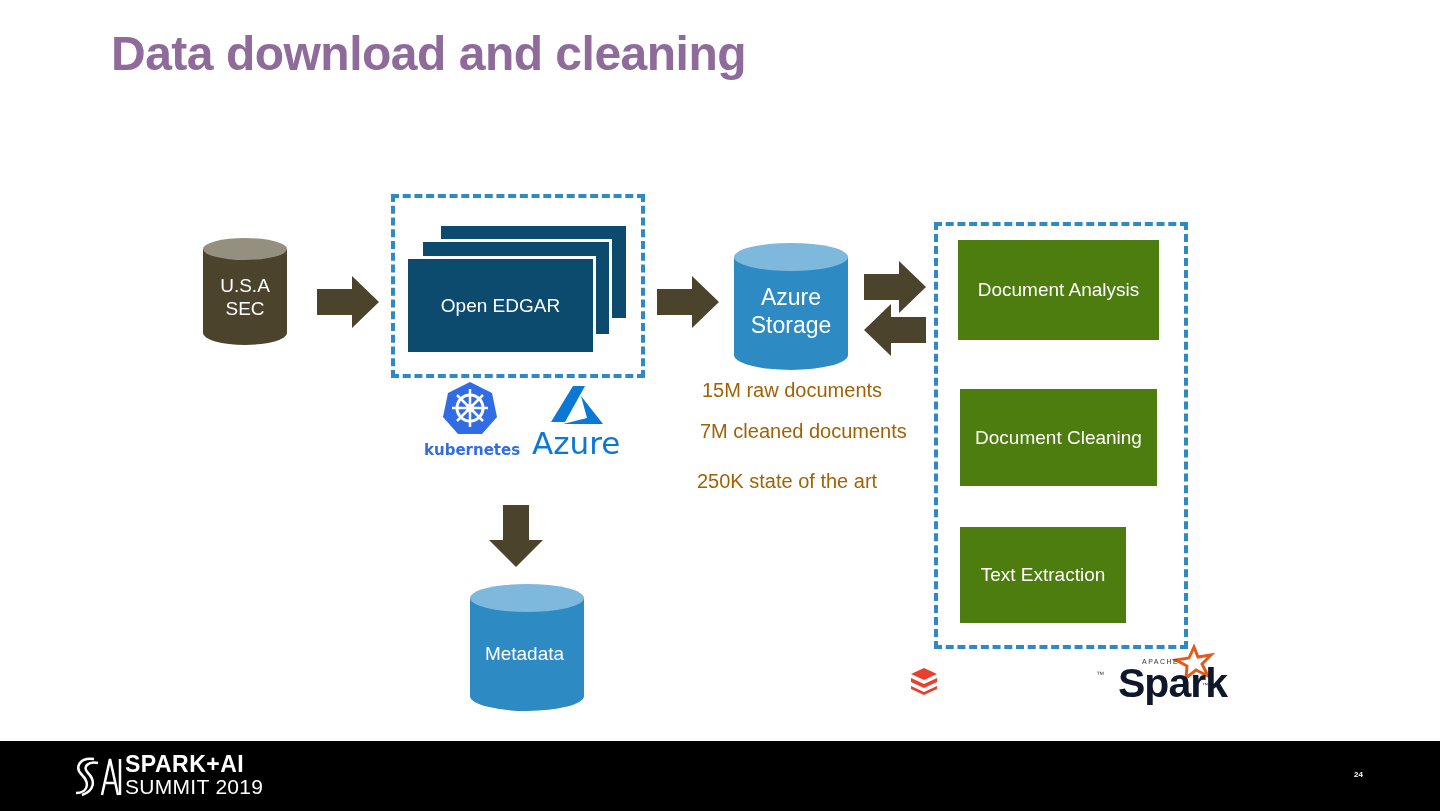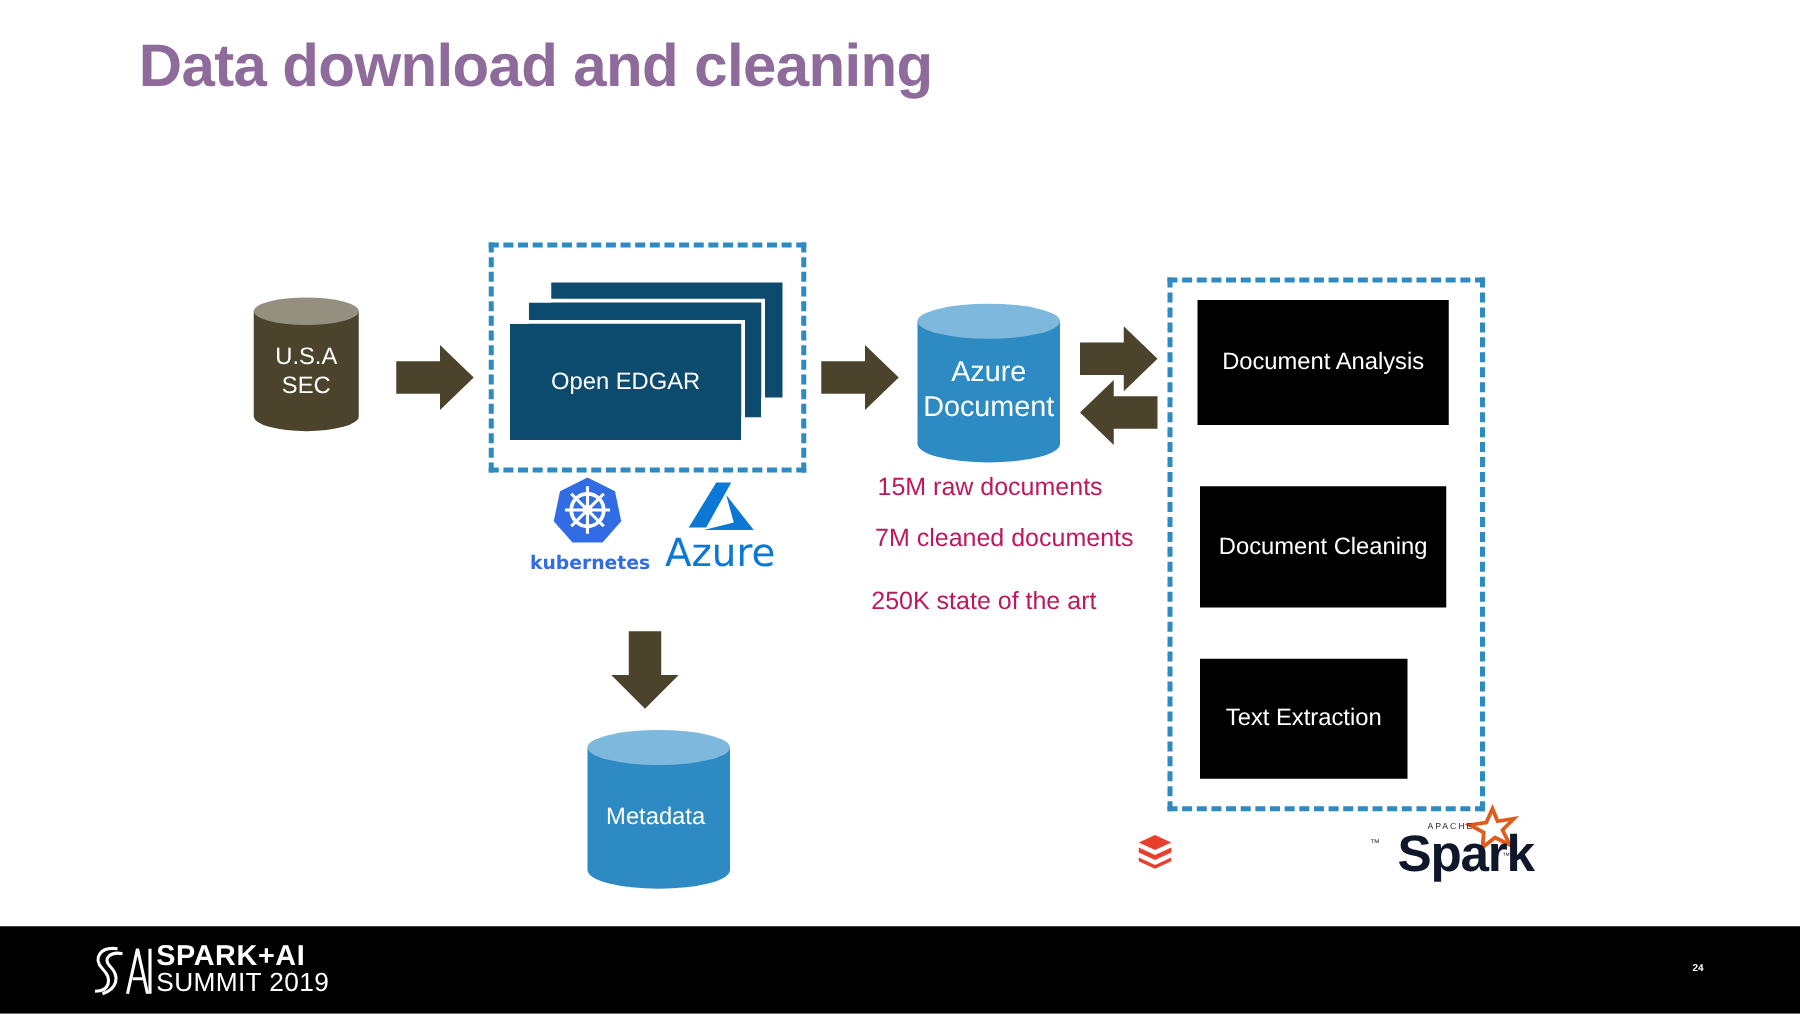--- a/index.html
+++ b/index.html
@@ -12,25 +12,25 @@
     .title {
       left: 111px; top: 26px;
       font-size: 48px; font-weight: bold; color: #8e6b9a;
       letter-spacing: -0.5px; white-space: nowrap;
     }
     .dash-box { border: 4px dashed #2e8ac3; box-sizing: border-box; }
     .cyl-text {
       position: absolute; left: 0; right: 0; text-align: center; color: #ffffff;
     }
     .box {
-      background: #000000; color: #ffffff; display: flex; align-items: center;
+      background: #4d7c0f; color: #ffffff; display: flex; align-items: center;
       justify-content: center; font-size: 19px;
     }
     .dark-rect { background: #0c4a6e; }
-    .stat { font-size: 20px; color: #be185d; white-space: nowrap; }
+    .stat { font-size: 20px; color: #a16207; white-space: nowrap; }
     .footer {
       left: 0; top: 741px; width: 1440px; height: 70px; background: #000;
     }
     svg { overflow: visible; }
   </style>
 </head>
 <body>
 
 <div class="abs title">Data download and cleaning</div>
 
@@ -95,21 +95,21 @@
   <polygon points="0,13 35,13 35,0 62,26 35,52 35,39 0,39" fill="#4b432b"></polygon>
 </svg>
 
 <div class="abs" style="left:734px; top:242px; width:114px; height:128px;">
   <svg width="114" height="128">
     <path d="M0,15 L0,113 A57,15 0 0 0 114,113 L114,15 Z" fill="#2e8ac3"></path>
     <ellipse cx="57" cy="15" rx="57" ry="14" fill="#7fb8dd"></ellipse>
   </svg>
   <div class="cyl-text" style="top:41px; font-size:23px; line-height:28px;">
     <div>Azure</div>
-    <div>Document</div>
+    <div>Storage</div>
   </div>
 </div>
 
 <svg class="abs" style="left:864px; top:261px;" width="62" height="52">
   <polygon points="0,13 35,13 35,0 62,26 35,52 35,39 0,39" fill="#4b432b"></polygon>
 </svg>
 <svg class="abs" style="left:864px; top:304px;" width="62" height="52">
   <polygon points="62,13 27,13 27,0 0,26 27,52 27,39 62,39" fill="#4b432b"></polygon>
 </svg>
 

